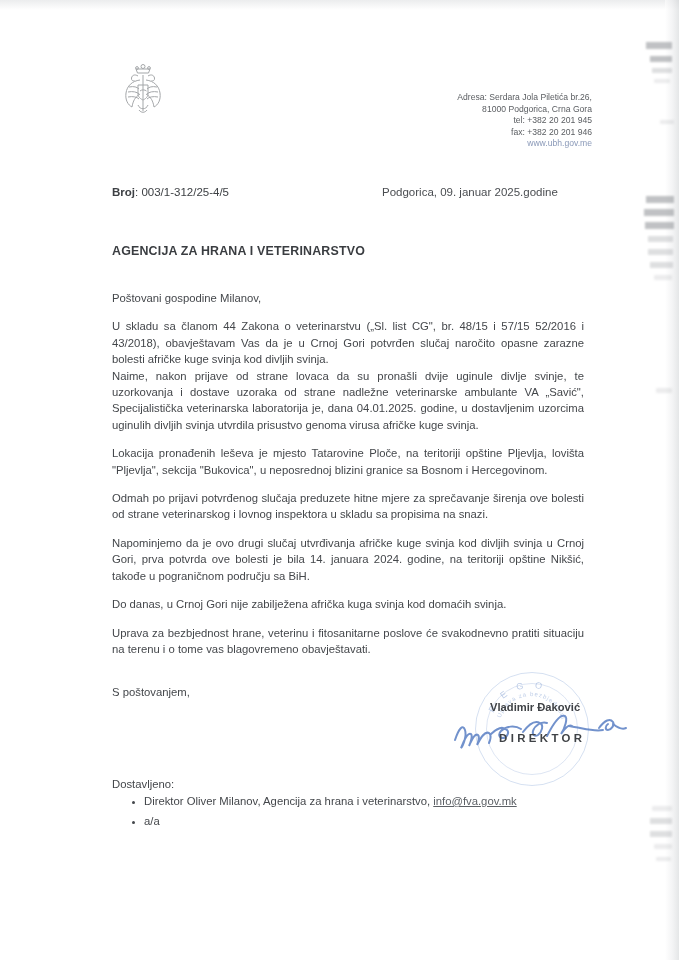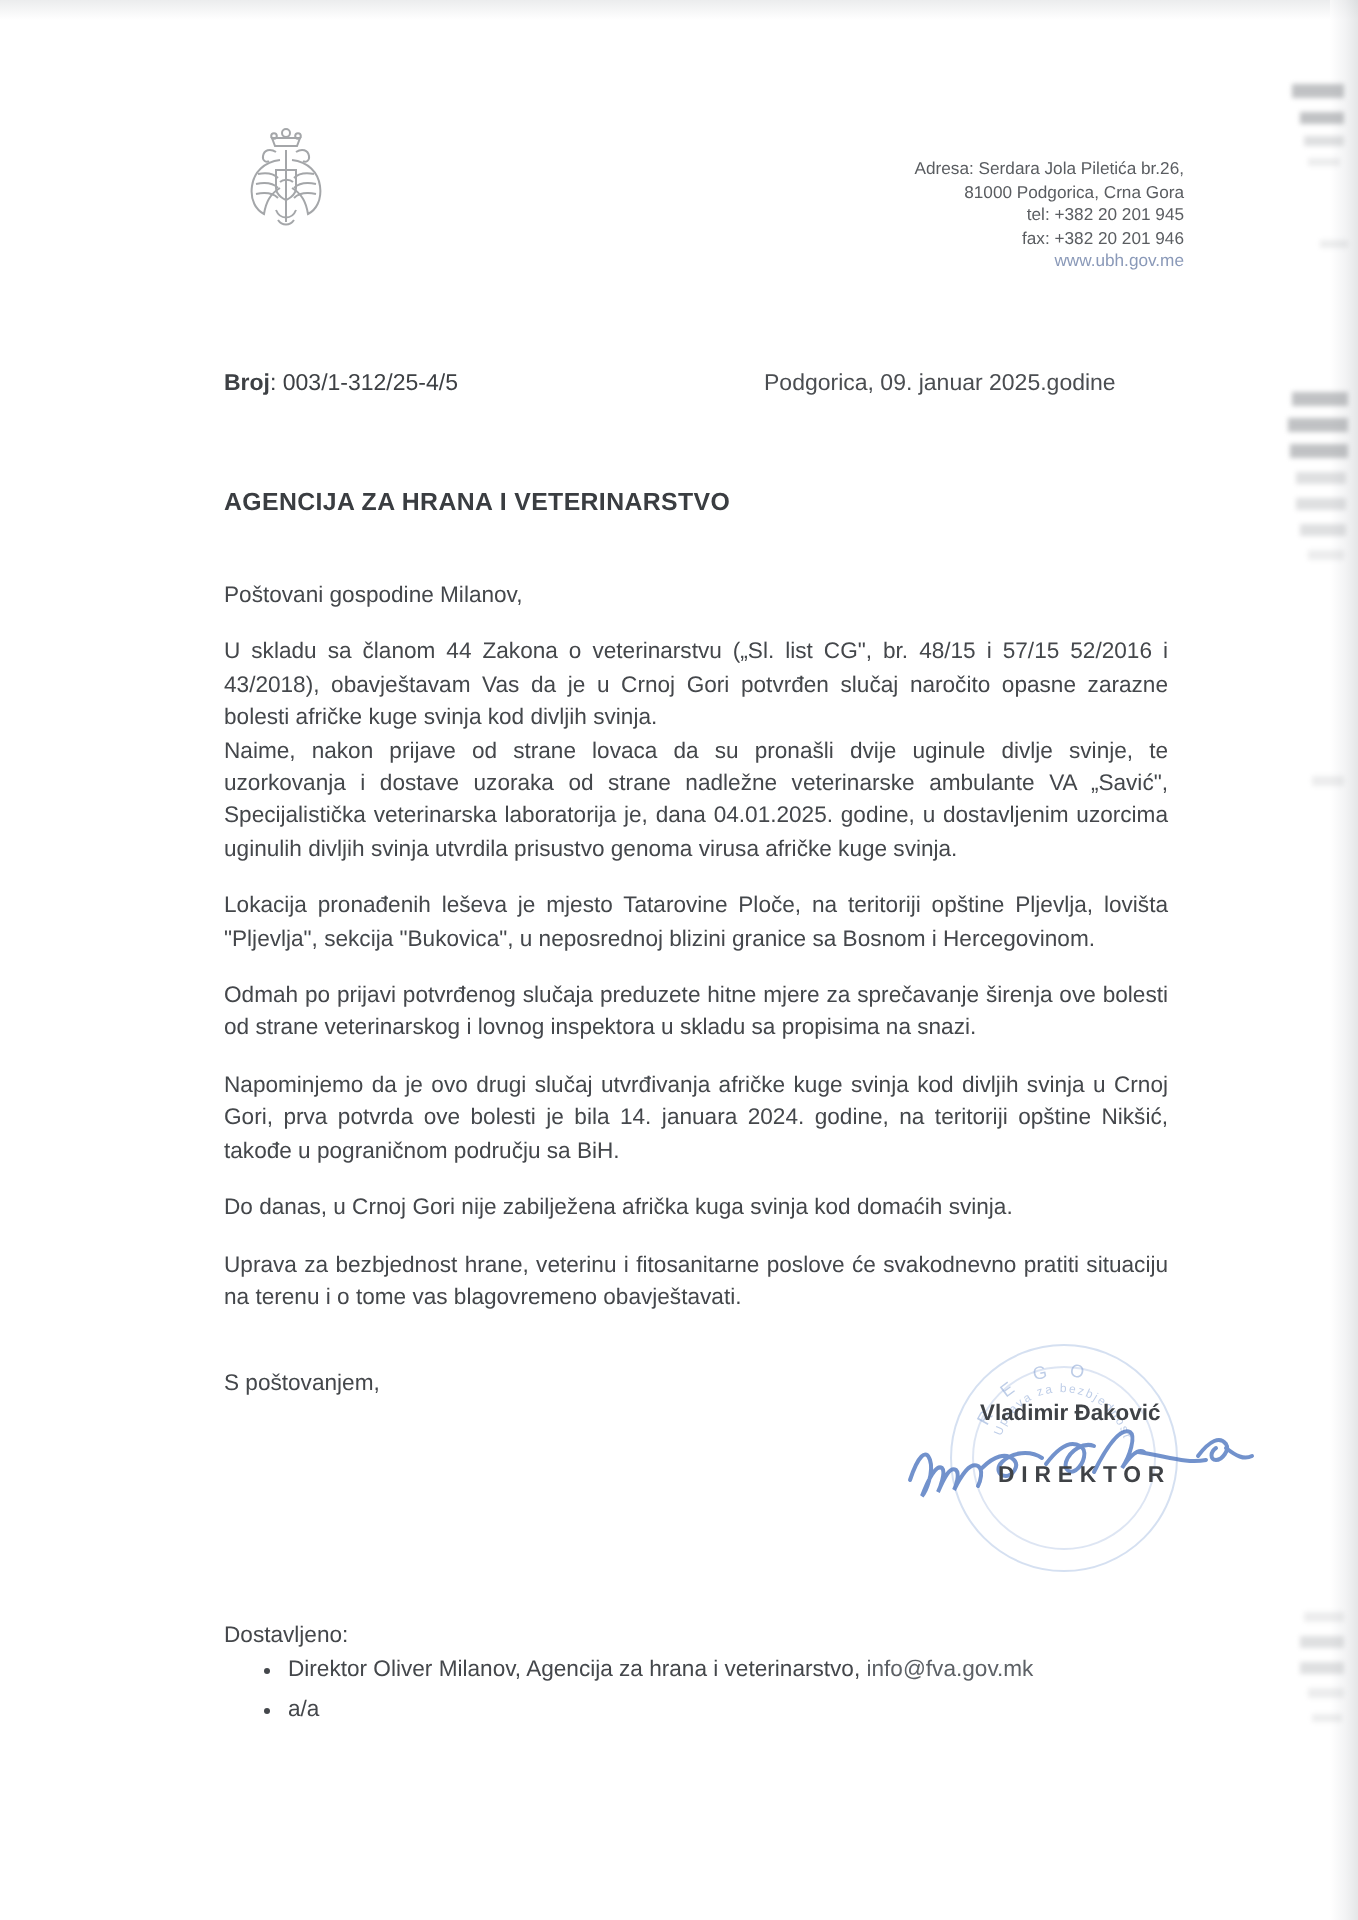--- a/index.html
+++ b/index.html
@@ -73,21 +73,21 @@
     color: #4b4e52;
     font-size: 11.5px;
     line-height: 15.5px;
   }
   .org-name { white-space: nowrap; }
   .org-dept { }
 
   .address-block {
     position: absolute;
     left: 300px;
-    top: 21px;
+    top: 34px;
     width: 180px;
     text-align: right;
     color: #5a5d61;
     font-size: 8.6px;
     line-height: 11.6px;
   }
   .address-block .web { color: #8a99b8; }
 
   
   .ref-row {
@@ -204,35 +204,36 @@
     width: 185px;
     height: 46px;
     opacity: .85;
     pointer-events: none;
   }
 
   
   .distribution {
     position: absolute;
     left: 112px;
-    top: 812px;
+    top: 778px;
     width: 480px;
     font-size: 11.3px;
     color: #44474b;
   }
   .distribution .dist-title { margin-bottom: 3px; }
   .distribution ul {
     margin: 0;
     padding-left: 32px;
     list-style: disc;
   }
   .distribution li { margin-bottom: 4px; line-height: 16px; }
   .distribution li::marker { font-size: 9px; }
   .email-link {
     color: #5d6166;
+    text-decoration: underline;
   }
 </style>
 </head>
 <body>
 
 <div class="page">
 
   <div class="scan-edge-top"></div>
   <div class="scan-edge-right"></div>
   <div class="bleed" style="left:646px;top:42px;width:26px;height:7px;"></div>

